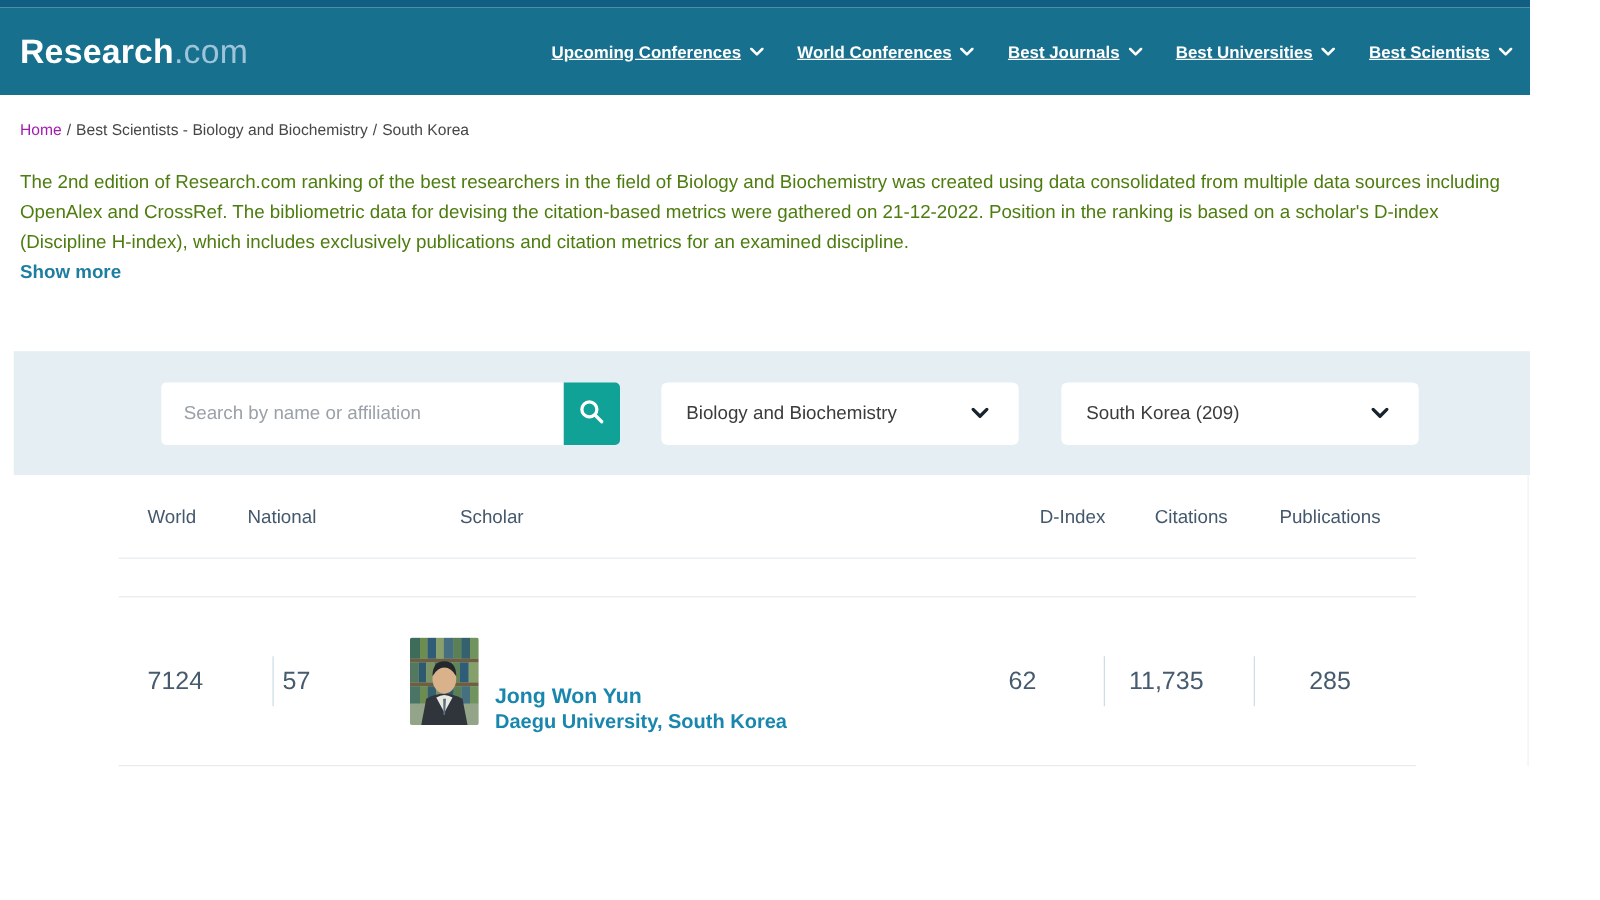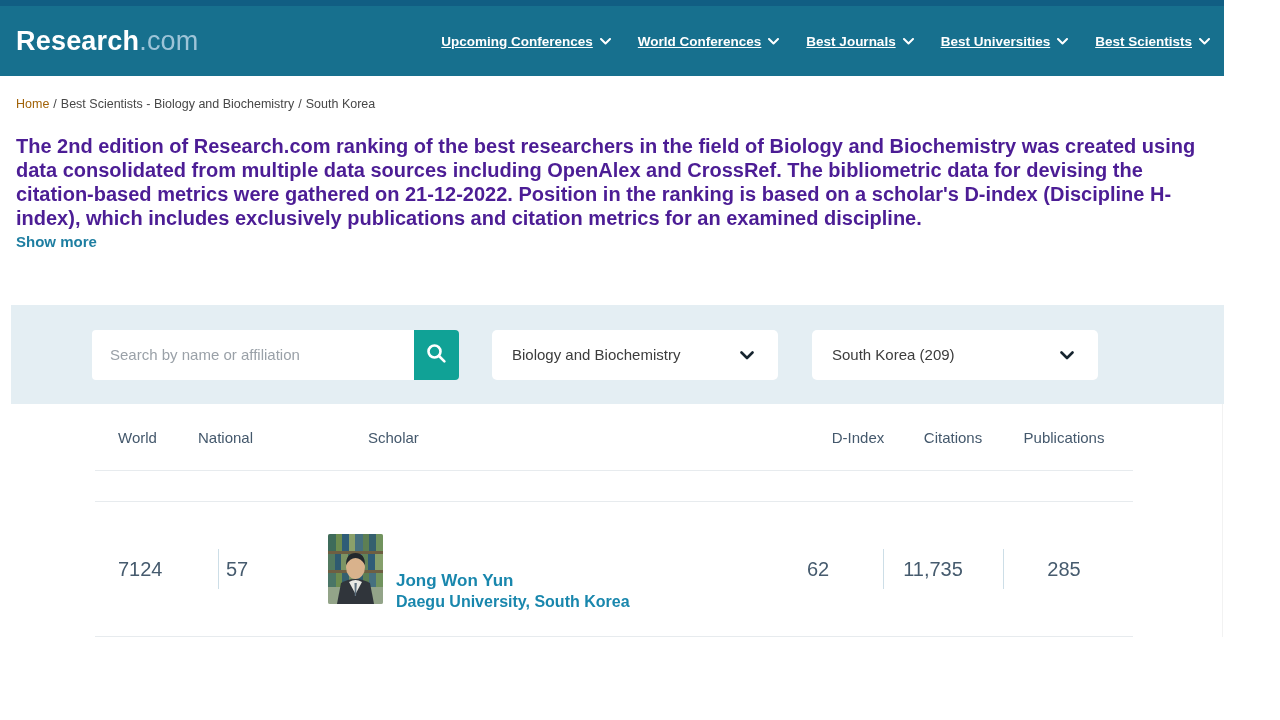--- a/index.html
+++ b/index.html
@@ -12,33 +12,33 @@
   .navbar { height: 70px; background: #17708e; display: flex; align-items: center; padding: 0 14px 0 16px; }
   .logo { font-size: 27px; font-weight: bold; color: #ffffff; letter-spacing: 0.2px; cursor: pointer; }
   .logo .dotcom { font-weight: normal; color: #9dc4d8; }
   .nav-items { margin-left: auto; display: flex; align-items: center; gap: 27px; }
   .nav-item { color: #ffffff; font-size: 13.5px; font-weight: bold; white-space: nowrap;
     display: flex; align-items: center; gap: 7px; cursor: pointer; text-decoration: underline; }
   .nav-item svg { display: block; }
 
   
   .breadcrumb { margin: 21px 0 0 16px; font-size: 12.5px; color: #474747; height: 15px; }
-  .breadcrumb .crumb-link { color: #a16207; cursor: pointer; }
+  .breadcrumb .crumb-link { color: #a21caf; cursor: pointer; }
   .breadcrumb .sep { margin: 0 4px; color: #474747; }
 
   
   h1.page-title { margin: 28px 0 0 15px; font-size: 35px; line-height: 42px; font-weight: bold;
     color: #133d5e; letter-spacing: -0.2px; }
-  .intro { margin: 22px 0 0 16px; width: 1198px; font-size: 20px; line-height: 24px; color: #4c1d95; font-weight: bold; }
+  .intro { margin: 22px 0 0 16px; width: 1198px; font-size: 15px; line-height: 24px; color: #4d7c0f; }
   .show-more { display: inline-block; margin-left: 16px; font-size: 15px; line-height: 24px;
     font-weight: 600; color: #1e7ea1; cursor: pointer; }
 
   
   .filter-band { margin: 51px 0 0 11px; width: 1213px; height: 99px; background: #e4eef3;
-    display: flex; align-items: center; padding-left: 81px; }
+    display: flex; align-items: center; padding-left: 118px; }
   .search-wrap { display: flex; height: 50px; }
   .search-input { width: 322px; height: 50px; border: none; outline: none; border-radius: 4px 0 0 4px;
     padding: 0 14px 0 18px; font-family: "Liberation Sans", sans-serif; font-size: 15px; color: #555; }
   .search-input::placeholder { color: #9aa1a8; opacity: 1; }
   .search-btn { width: 45px; height: 50px; border: none; background: #10a296; border-radius: 0 4px 4px 0;
     display: flex; align-items: center; justify-content: center; cursor: pointer; }
   .dropdown { width: 286px; height: 50px; background: #ffffff; border-radius: 5px;
     display: flex; align-items: center; justify-content: space-between;
     padding: 0 24px 0 20px; font-size: 15px; color: #3c3c3c; cursor: pointer; }
   .dropdown.first { margin-left: 33px; }

